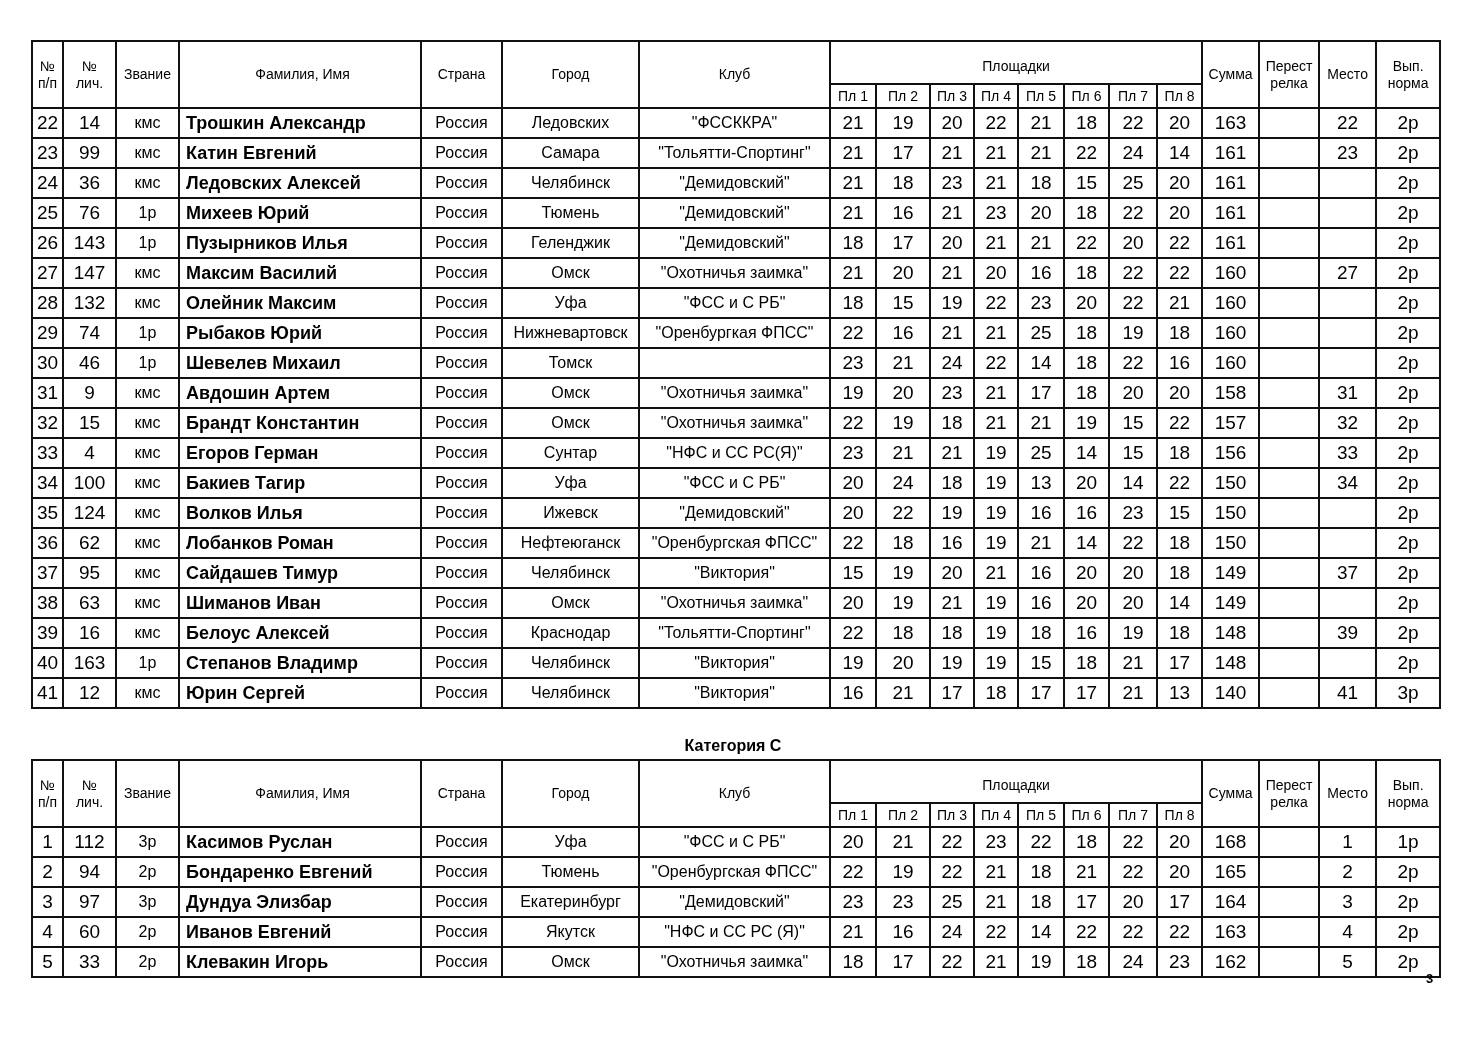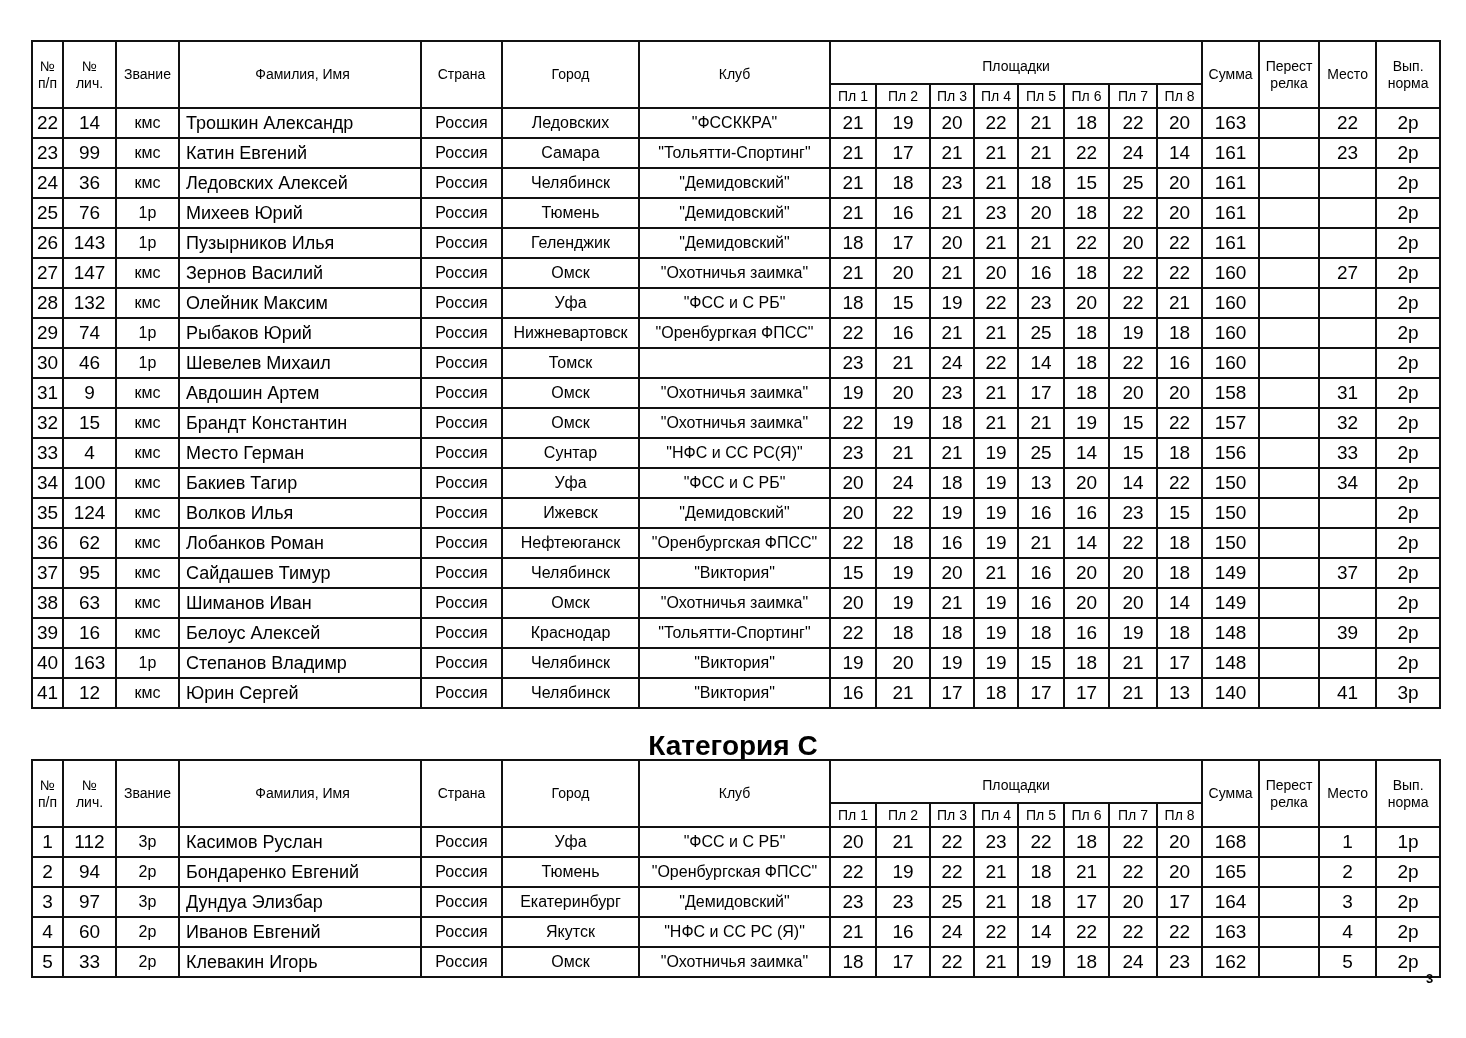--- a/index.html
+++ b/index.html
@@ -4,25 +4,25 @@
 <style>
   html, body { margin: 0; padding: 0; background: #ffffff; }
   body { width: 1466px; height: 1038px; position: relative; font-family: "Liberation Sans", sans-serif; color: #000; overflow: hidden; }
   table.res { position: absolute; left: 31px; width: 1404px; border-collapse: collapse; table-layout: fixed; }
   table.res td, table.res th { border: 2px solid #111; padding: 0; text-align: center; vertical-align: middle; overflow: hidden; white-space: nowrap; }
   table.res th { font-weight: normal; font-size: 14px; line-height: 17px; }
   table.res th.sub { font-size: 14px; height: 22px; }
   table.res th.pl-group { height: 25px; vertical-align: top; padding-top: 16px; }
   table.res td { height: 28px; font-size: 19px; }
   td.small { font-size: 16px !important; }
-  td.name { text-align: left !important; padding-left: 6px !important; font-size: 18px !important; }
+  td.name { text-align: left !important; padding-left: 6px !important; font-size: 18px !important; font-weight: bold; }
   th.name-h { text-align: center; padding-left: 5px !important; }
   #t1 { top: 40px; }
   #t2 { top: 759px; }
-  .cat-title { position: absolute; top: 734px; left: 0; width: 1466px; text-align: center; font-weight: bold; font-size: 28px; line-height: 24px; }
+  .cat-title { position: absolute; top: 734px; left: 0; width: 1466px; text-align: center; font-weight: bold; font-size: 16px; line-height: 24px; }
   .page-num { position: absolute; top: 971px; left: 1426px; font-weight: bold; font-size: 13px; }
 </style>
 </head>
 <body>
 
 <table class="res" id="t1">
 
   <colgroup>
     <col style="width:31px">
       <col style="width:53px">
@@ -173,21 +173,21 @@
         <td>22</td>
         <td>161</td>
         <td></td>
         <td></td>
         <td>2р</td>
       </tr>
       <tr>
         <td>27</td>
         <td>147</td>
         <td class="small">кмс</td>
-        <td class="name">Зернов Василий</td>
+        <td class="name">Максим Василий</td>
         <td class="small">Россия</td>
         <td class="small">Омск</td>
         <td class="small">"Охотничья заимка"</td>
         <td>21</td>
         <td>20</td>
         <td>21</td>
         <td>20</td>
         <td>16</td>
         <td>18</td>
         <td>22</td>
@@ -299,21 +299,21 @@
         <td>22</td>
         <td>157</td>
         <td></td>
         <td>32</td>
         <td>2р</td>
       </tr>
       <tr>
         <td>33</td>
         <td>4</td>
         <td class="small">кмс</td>
-        <td class="name">Место Герман</td>
+        <td class="name">Егоров Герман</td>
         <td class="small">Россия</td>
         <td class="small">Сунтар</td>
         <td class="small">"НФС и СС РС(Я)"</td>
         <td>23</td>
         <td>21</td>
         <td>21</td>
         <td>19</td>
         <td>25</td>
         <td>14</td>
         <td>15</td>

